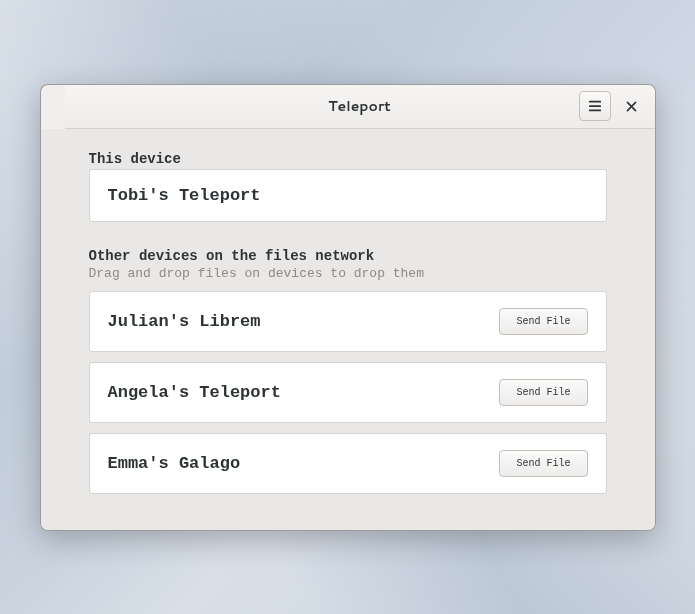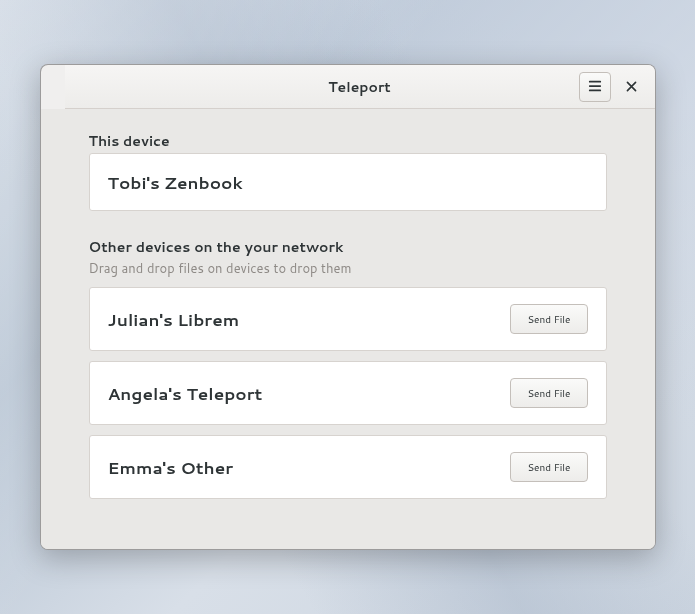--- a/index.html
+++ b/index.html
@@ -70,22 +70,23 @@
       color: #2e3436;
     }
     .hb-btn svg { width: 14px; height: 14px; }
     .close-btn {
       border: none;
       background: transparent;
       width: 30px;
     }
     .close-btn svg { width: 13px; height: 13px; }
     .content {
-      padding: 22px 48px 40px 48px;
+      padding: 22px 48px 26px 48px;
       background: #e9e8e6;
+      font-family: Liberation Mono, monospace;
     }
     .section-title {
       font-size: 14px;
       font-weight: 700;
       color: #2e3436;
       margin-bottom: 2px;
     }
     .section-sub {
       font-size: 13px;
       color: #8e8a86;
@@ -140,35 +141,35 @@
             </svg>
         </span>
       </div>
     </div>
   </div>
 
   <div class="content">
     <div>
       <div class="section-title">This device</div>
       <div class="device-row self">
-        <div class="device-name">Tobi's Zenbook</div>
+        <div class="device-name">Tobi's Teleport</div>
       </div>
     </div>
 
     <div class="other-section">
-      <div class="section-title">Other devices on the your network</div>
+      <div class="section-title">Other devices on the files network</div>
       <div class="section-sub">Drag and drop files on devices to drop them</div>
 
       <div class="device-row">
         <div class="device-name">Julian's Librem</div>
         <button class="send-btn">Send File</button>
       </div>
       <div class="device-row">
         <div class="device-name">Angela's Teleport</div>
         <button class="send-btn">Send File</button>
       </div>
       <div class="device-row">
-        <div class="device-name">Emma's Other</div>
+        <div class="device-name">Emma's Galago</div>
         <button class="send-btn">Send File</button>
       </div>
     </div>
   </div>
 </div>
 
 </body></html>

